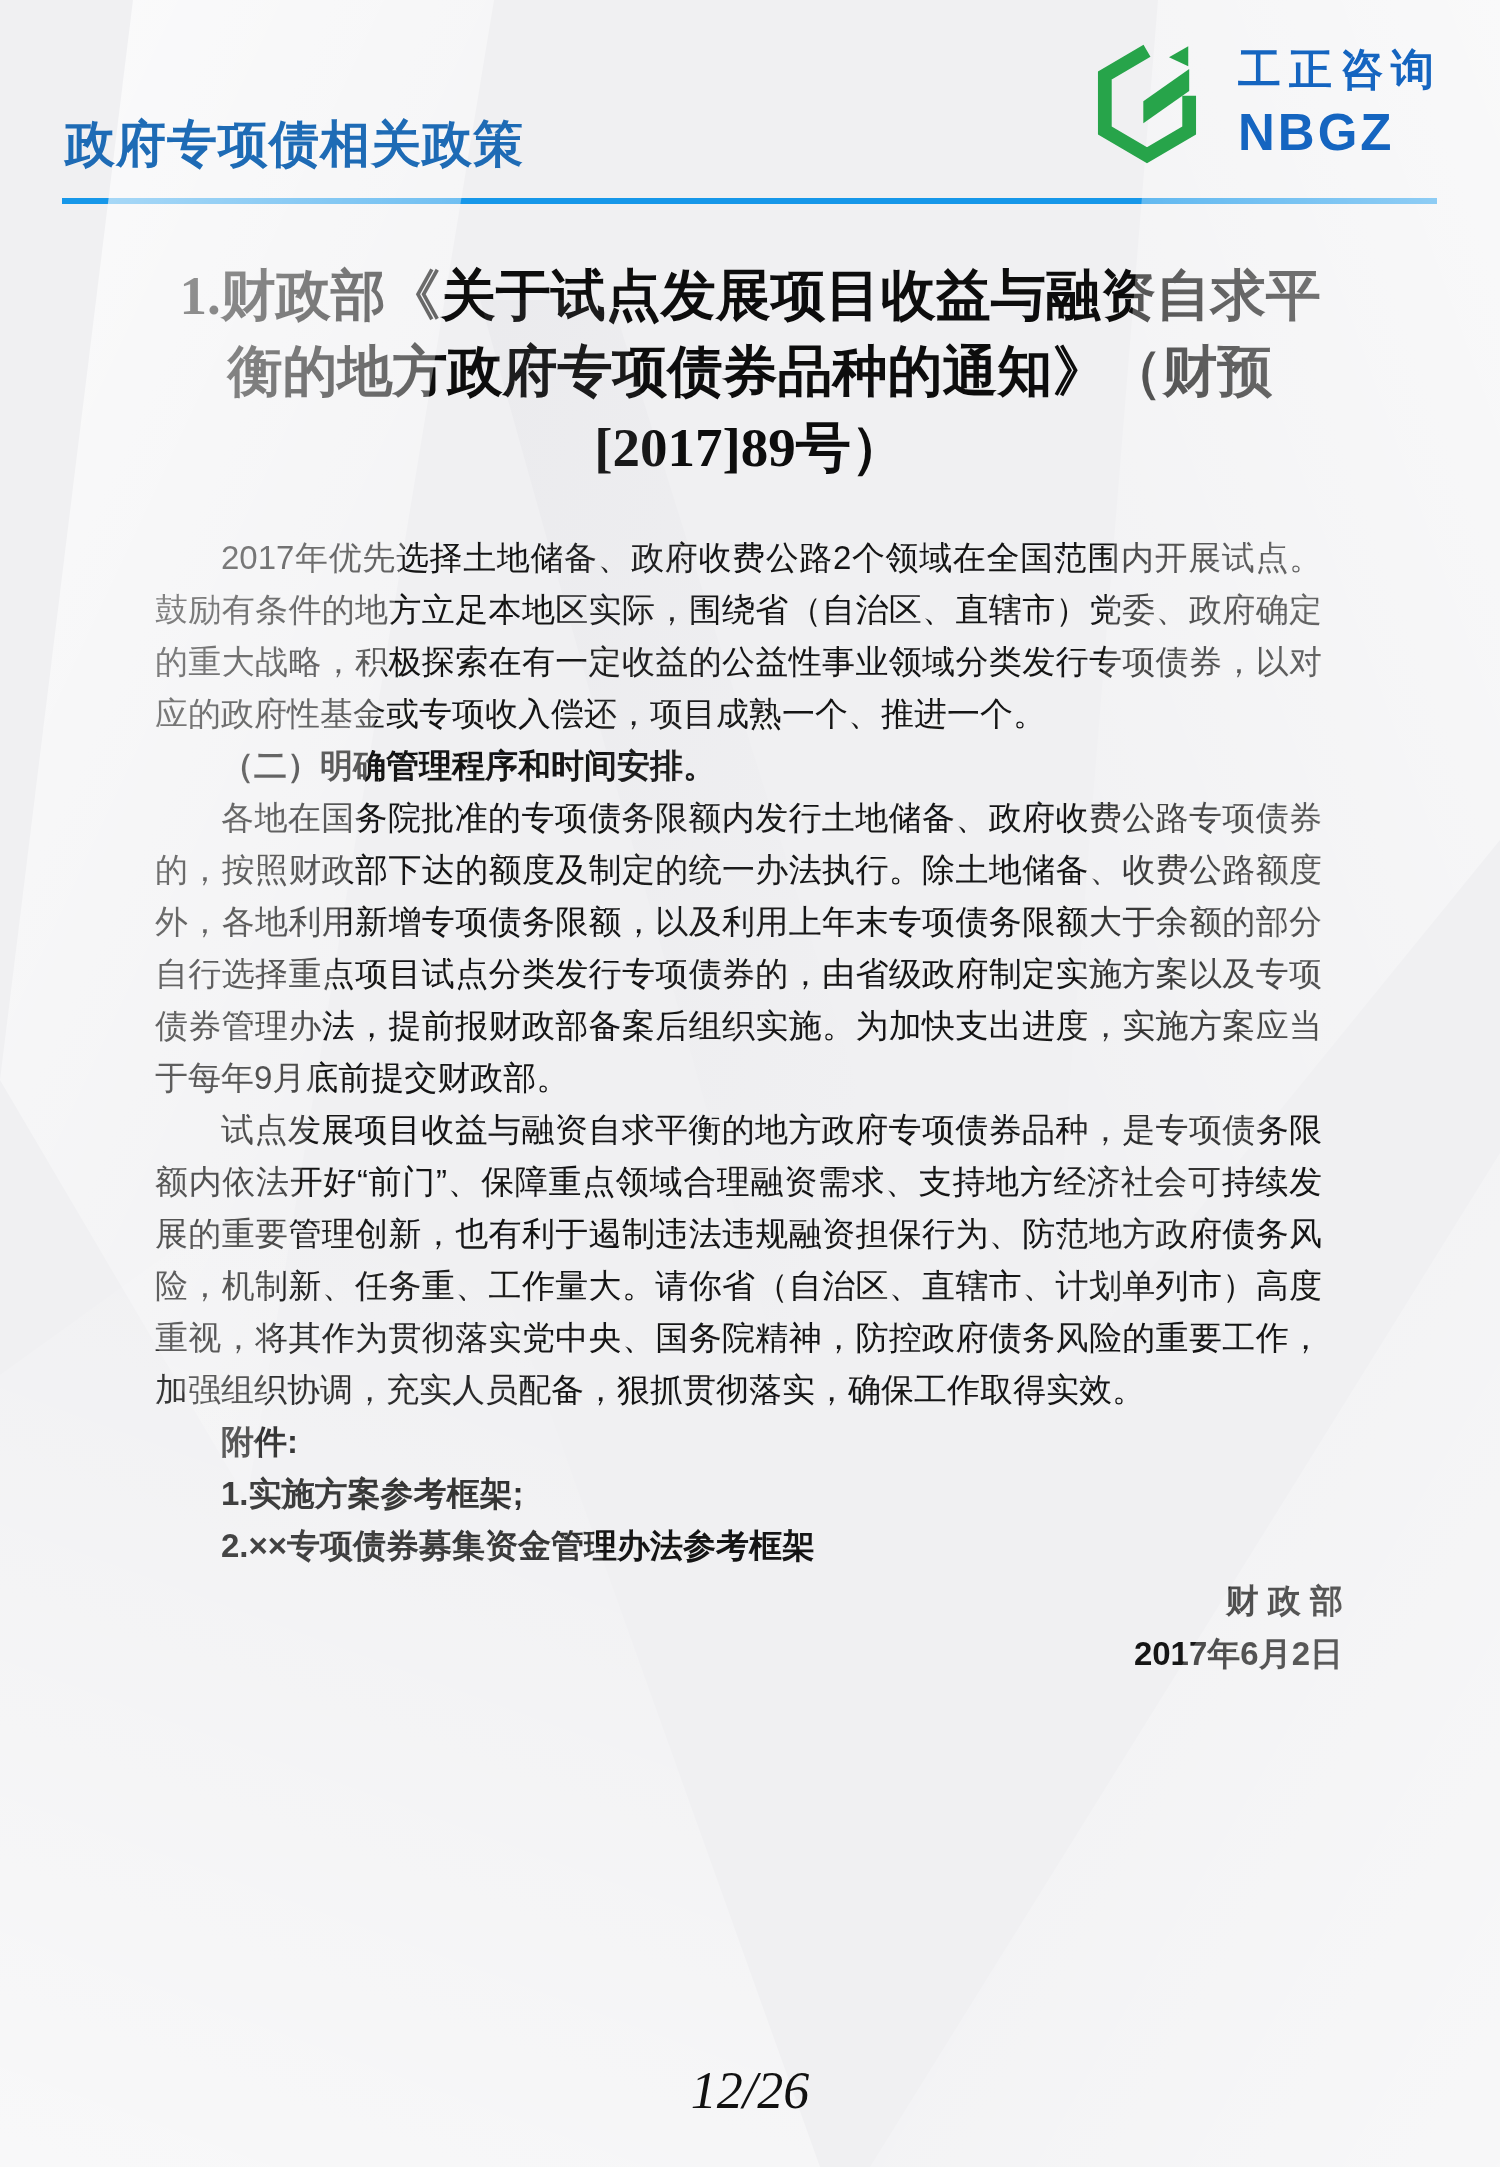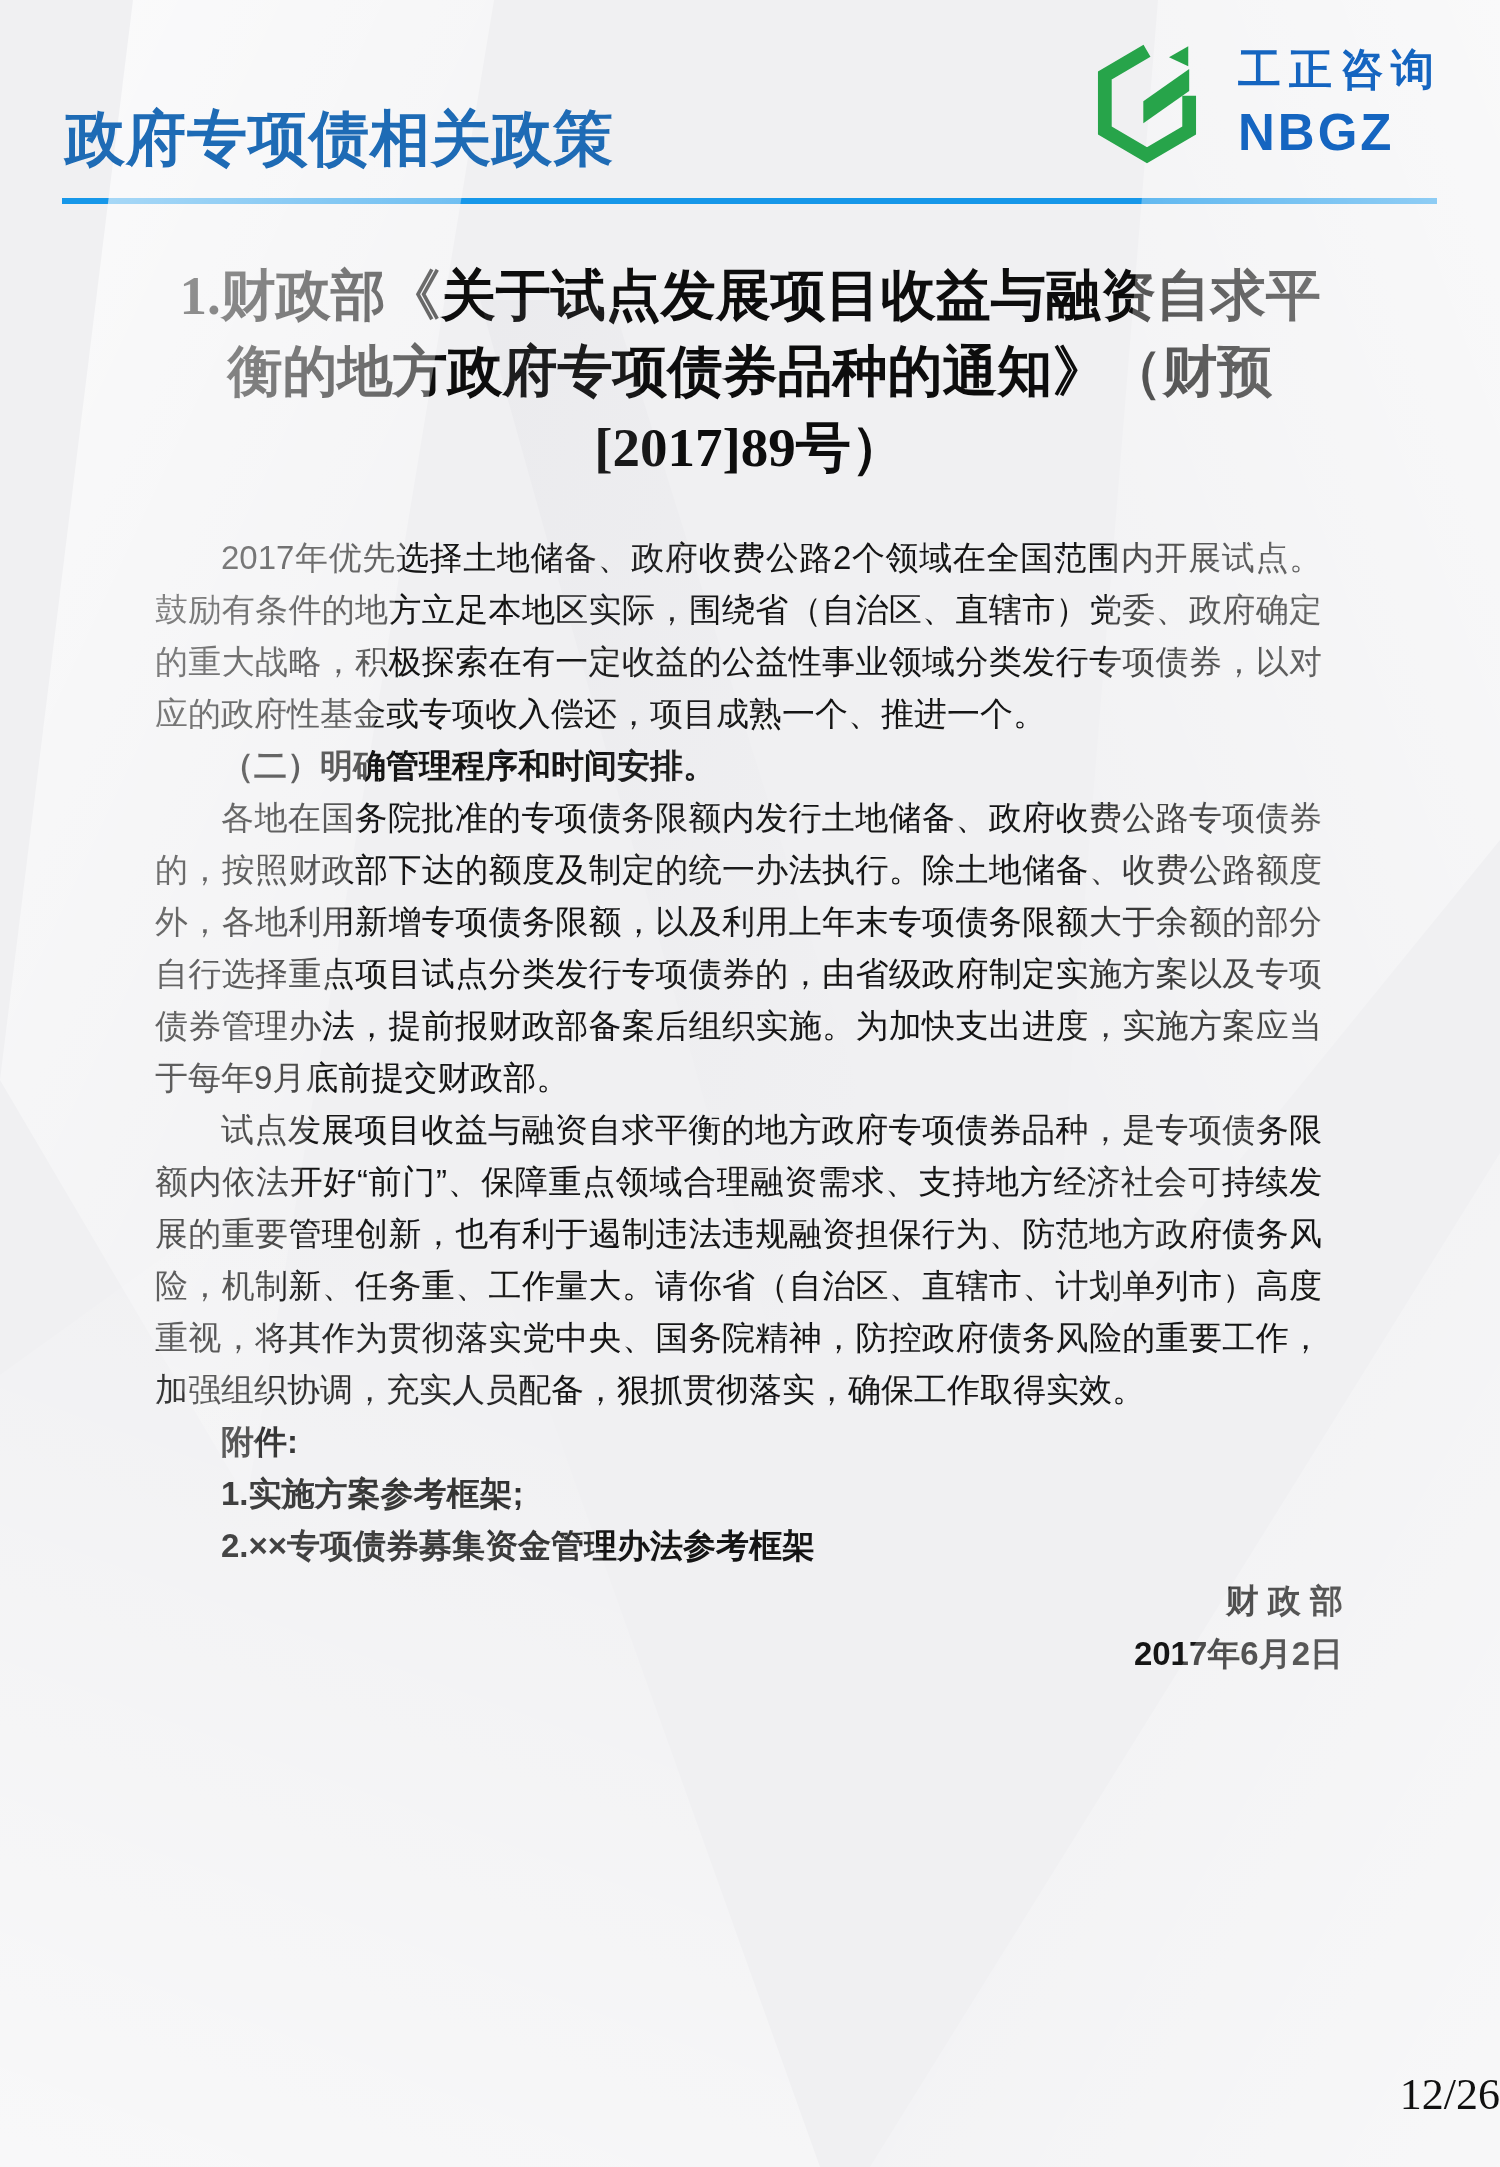--- a/index.html
+++ b/index.html
@@ -32,21 +32,21 @@
 
   
   .header{
     position:relative;
     display:flex;justify-content:space-between;align-items:flex-end;
     padding:30px 58px 0 65px;height:172px;box-sizing:border-box;
   }
   .page-title{
     margin:0;
     font-family:"Liberation Serif","DejaVu Serif",serif;
-    font-weight:bold;font-size:60px;line-height:1.1;
+    font-weight:bold;font-size:50px;line-height:1.1;
     color:#1e6bb5;letter-spacing:1px;
   }
   .logo{display:flex;align-items:center;gap:36px;margin-bottom:6px;}
   .logo-icon{width:110px;height:126px;flex:0 0 auto;}
   .logo-text{display:flex;flex-direction:column;line-height:1;}
   .logo-cn{font-size:43px;font-weight:bold;color:#1565c0;letter-spacing:8px;white-space:nowrap;}
   .logo-en{font-size:51px;font-weight:bold;color:#1565c0;letter-spacing:3px;margin-top:16px;}
 
   .rule{height:6px;background:#1697e9;margin:26px 63px 0 62px;}
 
@@ -58,23 +58,23 @@
     font-weight:bold;font-size:55px;line-height:76px;color:#0d0d0d;
   }
   .doc-body{
     margin:46px 0 0 155px;width:1167px;
     font-size:33px;line-height:52px;text-align:justify;color:#151515;
   }
   .doc-body p{margin:0;text-indent:2em;}
   .doc-body p.strong{font-weight:bold;}
   .signature{margin:2px 157px 0 0;text-align:right;font-weight:bold;font-size:33px;line-height:53px;color:#151515;}
   .footer{
-    position:absolute;left:0;right:0;bottom:47px;text-align:right;
+    position:absolute;left:0;right:0;bottom:47px;text-align:center;
     font-family:"Liberation Serif","DejaVu Serif",serif;
-    font-size:44px;color:#111;
+    font-size:52px;color:#111;font-style:italic;
   }
 </style>
 </head>
 <body>
 
 <div class="page">
 
   <div class="facet f1"></div>
   <div class="facet f2"></div>
   <div class="facet f3"></div>

